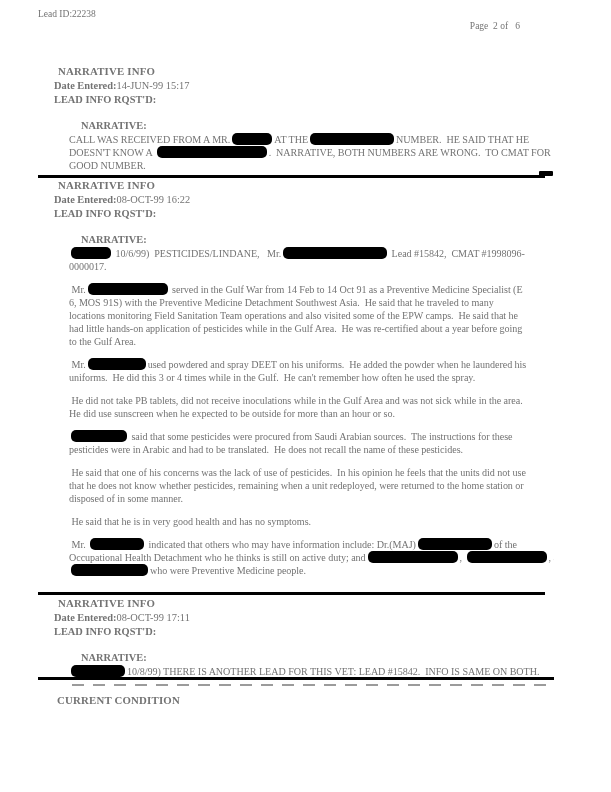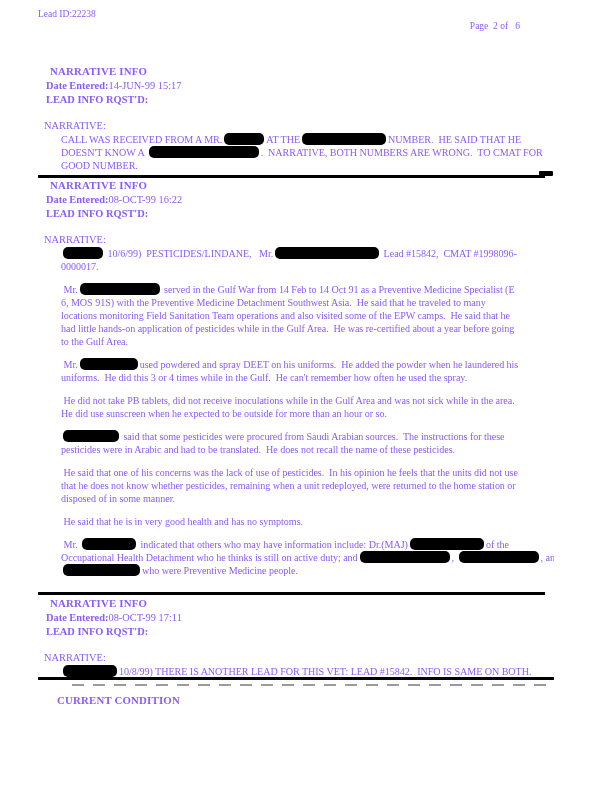--- a/index.html
+++ b/index.html
@@ -1,31 +1,31 @@
 <!DOCTYPE html>
 <html><head>
 <meta charset="utf-8">
 <style>
   html,body{margin:0;padding:0;background:#ffffff;}
   .page{
     position:relative;
     width:554px;height:792px;
     background:#ffffff;
     font-family:"Liberation Serif", serif;
-    color:#8b5cf6;
+    color:#737373;
     overflow:hidden;
   }
   .hdr-left{position:absolute;left:38px;top:9px;font-size:9.5px;white-space:pre;}
   .hdr-right{position:absolute;right:34px;top:21px;font-size:9.5px;white-space:pre;}
 
-  .nsec{position:absolute;left:42px;right:24px;}
+  .nsec{position:absolute;left:50px;right:24px;}
   .sec-title{font-weight:bold;font-size:10.8px;line-height:15px;margin-left:8px;letter-spacing:.2px;}
   .kv{margin-left:4px;font-size:10.4px;line-height:14px;white-space:pre;}
   .klabel{font-weight:bold;}
-  .narr-label{margin-left:2px;font-weight:normal;font-size:10.4px;line-height:14px;margin-top:12px;}
+  .narr-label{margin-left:31px;font-weight:bold;font-size:10.4px;line-height:14px;margin-top:12px;}
   .nbody{margin-left:19px;font-size:10.1px;line-height:13px;letter-spacing:-0.05px;}
   .para{margin:0;}
   .para + .para{margin-top:10px;}
   .tline{white-space:pre;}
   .redact{
     display:inline-block;height:12px;background:#000;
     border-radius:5px;vertical-align:-2px;margin:0 2px;
   }
   .u{text-decoration-thickness:1px;text-underline-offset:1.5px;}
 

